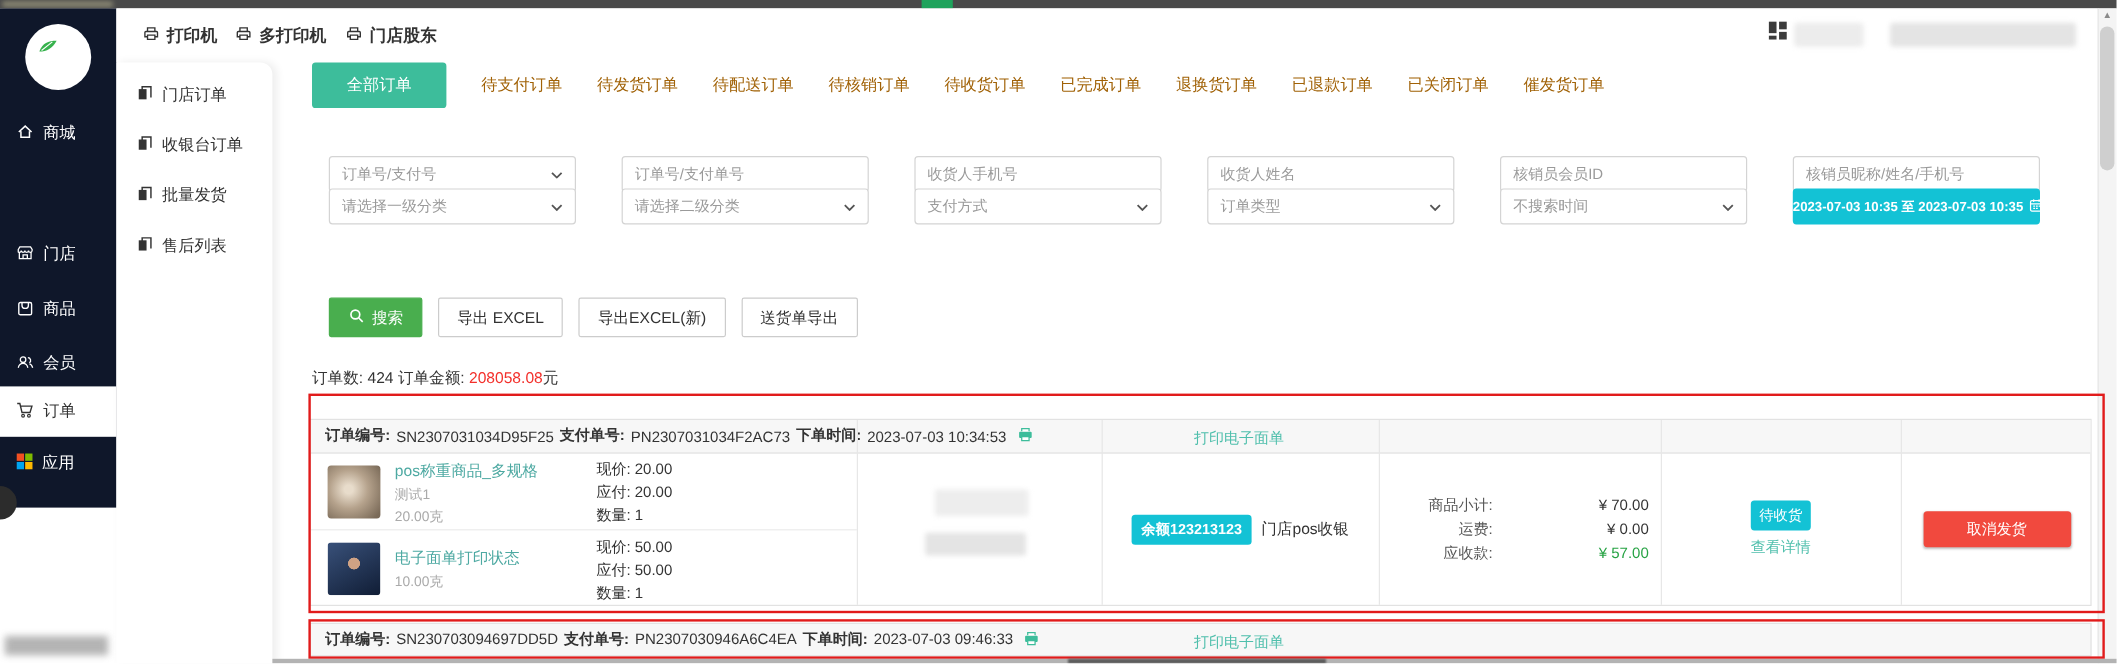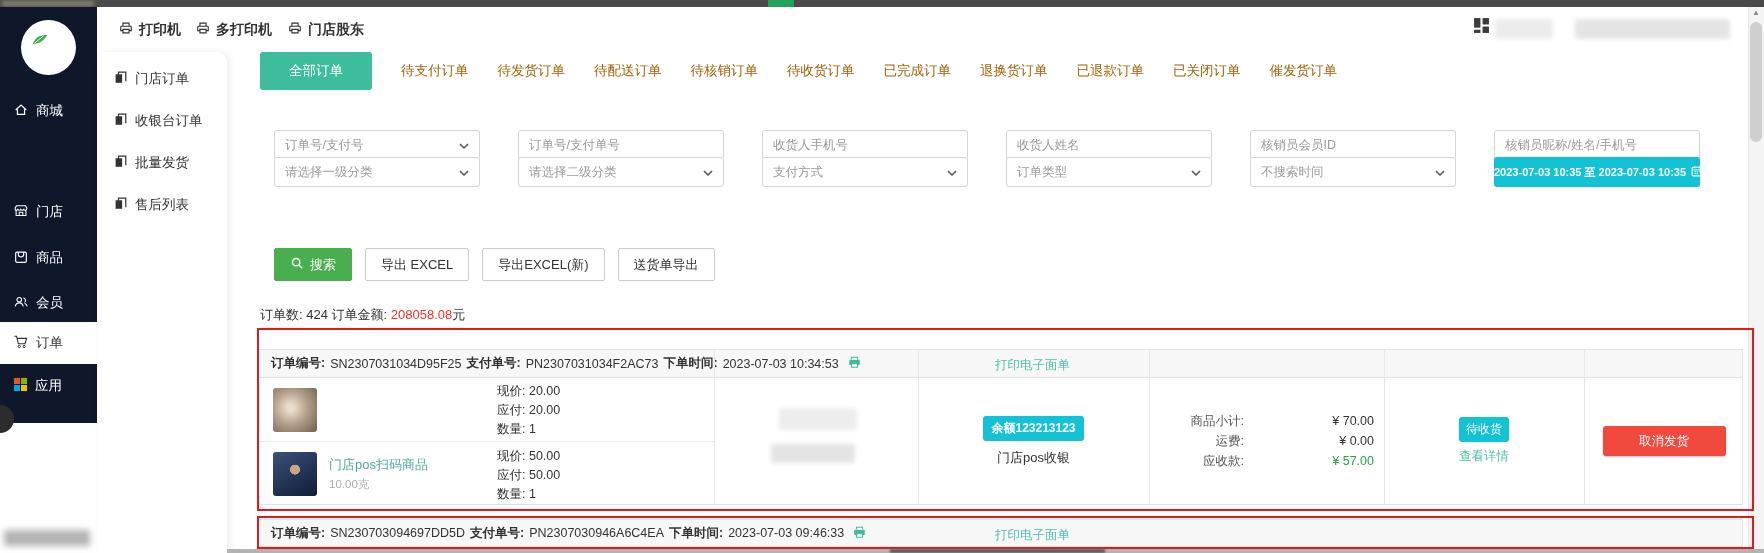--- a/index.html
+++ b/index.html
@@ -53,21 +53,21 @@
 .prod-row{position:absolute;left:0;width:455px;height:64px}
 .prod-row.first{border-bottom:1px solid #ebebeb}
 .prod-img{position:absolute;left:14px;top:10px;width:44px;height:44px;border-radius:3px}
 .img-cat{background:radial-gradient(circle at 40% 45%,#e8dccb 10%,#b5a28c 45%,#7a6a58 90%)}
 .img-man{background:radial-gradient(circle at 50% 40%,#cfa284 14%,rgba(0,0,0,0) 15%),linear-gradient(150deg,#39517a,#101d35)}
 .prod-info{position:absolute;left:70px}
 .prod-name{font-size:13px;color:#4da9a2;cursor:pointer;white-space:nowrap}
 .prod-sub{font-size:11.5px;color:#aaa;margin-top:3px}
 .prod-prices{position:absolute;left:238px;font-size:12.5px;color:#333;line-height:19px;white-space:nowrap}
 .cblob{position:absolute;background:#ededed;filter:blur(2px);border-radius:2px}
-.col-pay{position:absolute;left:659px;top:0;width:231px;height:100%;display:flex;flex-direction:column;align-items:center;justify-content:center;gap:8px}
+.col-pay{position:absolute;left:659px;top:0;width:231px;height:100%;display:flex;flex-direction:row;align-items:center;justify-content:center;gap:8px}
 .pay-badge{background:#13c2d5;color:#fff;font-size:12px;font-weight:700;padding:4px 8px;border-radius:3px;white-space:nowrap}
 .pay-method{font-size:13px;color:#333}
 .col-totals{position:absolute;left:890px;width:235px;top:50%;transform:translateY(-50%);font-size:12.5px;line-height:20px}
 .t-row{display:flex}
 .t-label{width:95px;text-align:right;color:#555}
 .t-val{flex:1;text-align:right;padding-right:10px;color:#333}
 .t-val.green{color:#27a344}
 .col-status{position:absolute;left:1125px;top:0;width:200px;height:100%;display:flex;flex-direction:column;align-items:center;justify-content:center}
 .status-badge{background:#13c2d5;color:#fff;font-size:12px;font-weight:400;padding:4px 7px;border-radius:3px}
 .detail-link{color:#4fbfac;font-size:12.5px;margin-top:6px;cursor:pointer}
@@ -311,30 +311,35 @@
         <span>2023-07-03 10:34:53</span>
         <span style="margin-left:3px"><svg width="15" height="14" viewBox="0 0 16 16">
               <rect x="2" y="5.5" width="12" height="6" rx="1" fill="#3dbd9b"></rect>
               <path d="M4.5 5V2.5h7V5 M4.5 10h7v4h-7z" fill="#fff" stroke="#3dbd9b" stroke-width="1.2"></path>
             </svg></span>
         <span class="print-link">打印电子面单</span>
       </div>
       <div class="oc-body">
         <div class="prod-row first">
           <div class="prod-img img-cat"></div>
+          <div class="prod-info" style="top:6px">
+            <div class="prod-name">pos称重商品_多规格</div>
+            <div class="prod-sub">测试1</div>
+            <div class="prod-sub">20.00克</div>
+          </div>
           <div class="prod-prices" style="top:4px">
             <div>现价: 20.00</div>
             <div>应付: 20.00</div>
             <div>数量: 1</div>
           </div>
         </div>
         <div class="prod-row" style="top:64px">
           <div class="prod-img img-man"></div>
           <div class="prod-info" style="top:14px">
-            <div class="prod-name">门店pos扫码商品</div>
+            <div class="prod-name">电子面单打印状态</div>
             <div class="prod-sub">10.00克</div>
           </div>
           <div class="prod-prices" style="top:5px">
             <div>现价: 50.00</div>
             <div>应付: 50.00</div>
             <div>数量: 1</div>
           </div>
         </div>
         <div class="cblob" style="left:520px;top:30px;width:78px;height:22px"></div>
         <div class="cblob" style="left:512px;top:66px;width:84px;height:19px;background:#e4e4e4"></div>

